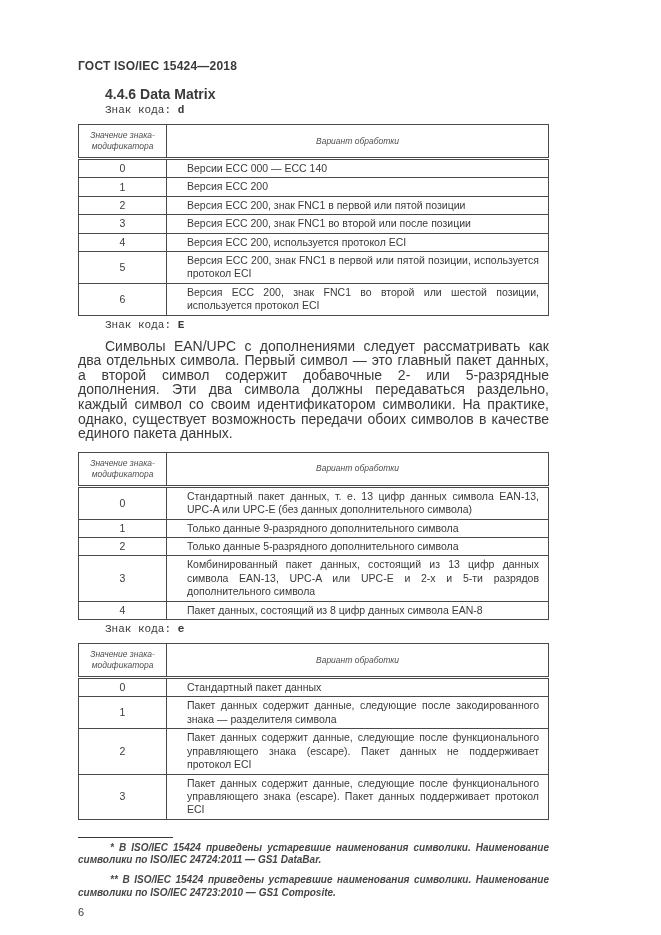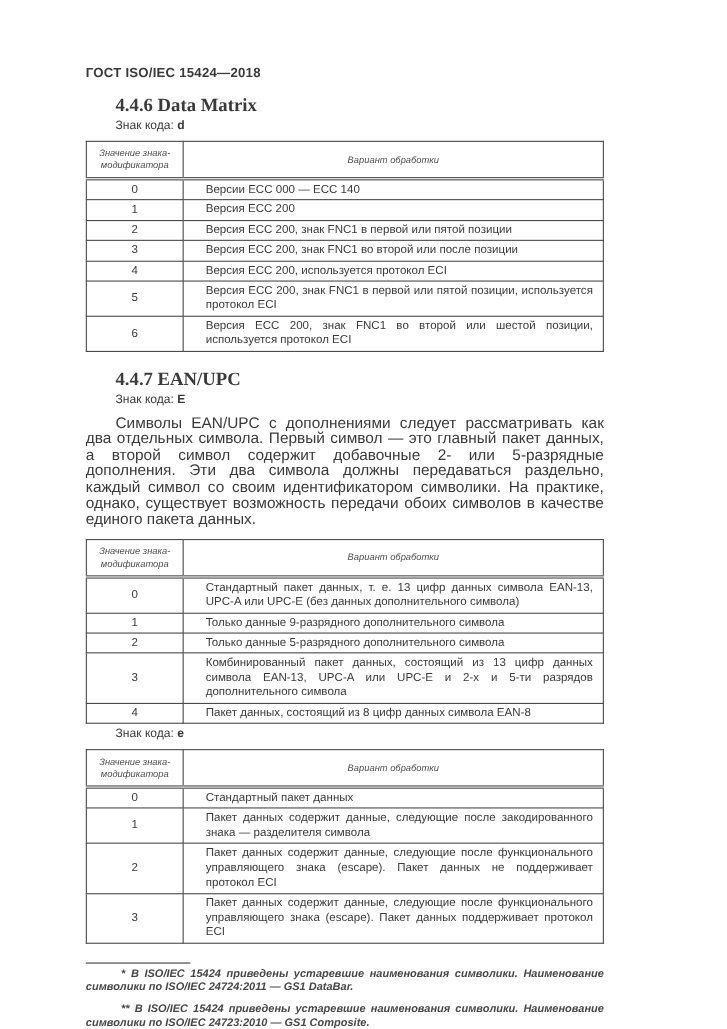--- a/index.html
+++ b/index.html
@@ -7,26 +7,25 @@
     position:relative;
     width:596px; height:935px;
     background:#ffffff;
     box-sizing:border-box;
     padding:59px 47px 0 78px;
     color:#3a3a3a;
     font-family:"Liberation Sans","DejaVu Sans",sans-serif;
   }
   .doc-header { font-size:12px; font-weight:bold; letter-spacing:.2px; }
   .sec-heading {
-    font-size:17px; font-weight:bold;
+    font-size:14px; font-weight:bold;
     margin:15px 0 1px 27px;
-    font-family:Liberation Serif, serif;
   }
   .sec-heading.first { margin-top:13px; }
-  .code-line { font-size:11px; margin:0 0 7px 27px; line-height:14px; }
+  .code-line { font-size:11px; margin:0 0 7px 27px; line-height:14px;font-family:Liberation Mono, monospace; }
   .code-value { font-weight:bold; }
   .para {
     font-size:14px; line-height:14.6px;
     text-align:justify; text-indent:27px;
     margin:1px 0 11px 0;
   }
   table.gtable {
     width:100%; border-collapse:collapse; table-layout:fixed;
     margin-bottom:2px;
   }
@@ -94,21 +93,20 @@
         </tr>
         <tr>
           <td class="mod">6</td>
           <td class="desc">Версия ECC 200, знак FNC1 во второй или шестой позиции, используется протокол ECI</td>
         </tr>
       </tbody>
     </table>
   </div>
 
   <div>
-    <div class="sec-heading">4.4.7 EAN/UPC</div>
     <div class="code-line">
       <span>Знак кода:</span>
       <span class="code-value">E</span>
     </div>
     <p class="para">Символы EAN/UPC с дополнениями следует рассматривать как два отдельных символа. Первый символ — это главный пакет данных, а второй символ содержит добавочные 2- или 5-разрядные дополнения. Эти два символа должны передаваться раздельно, каждый символ со своим идентификатором символики. На практике, однако, существует возможность передачи обоих символов в качестве единого пакета данных.</p>
     <table class="gtable">
       <tbody>
         <tr>
           <td class="hcell" style="width:77px">Значение знака-модификатора</td>
           <td class="hcell">Вариант обработки</td>

